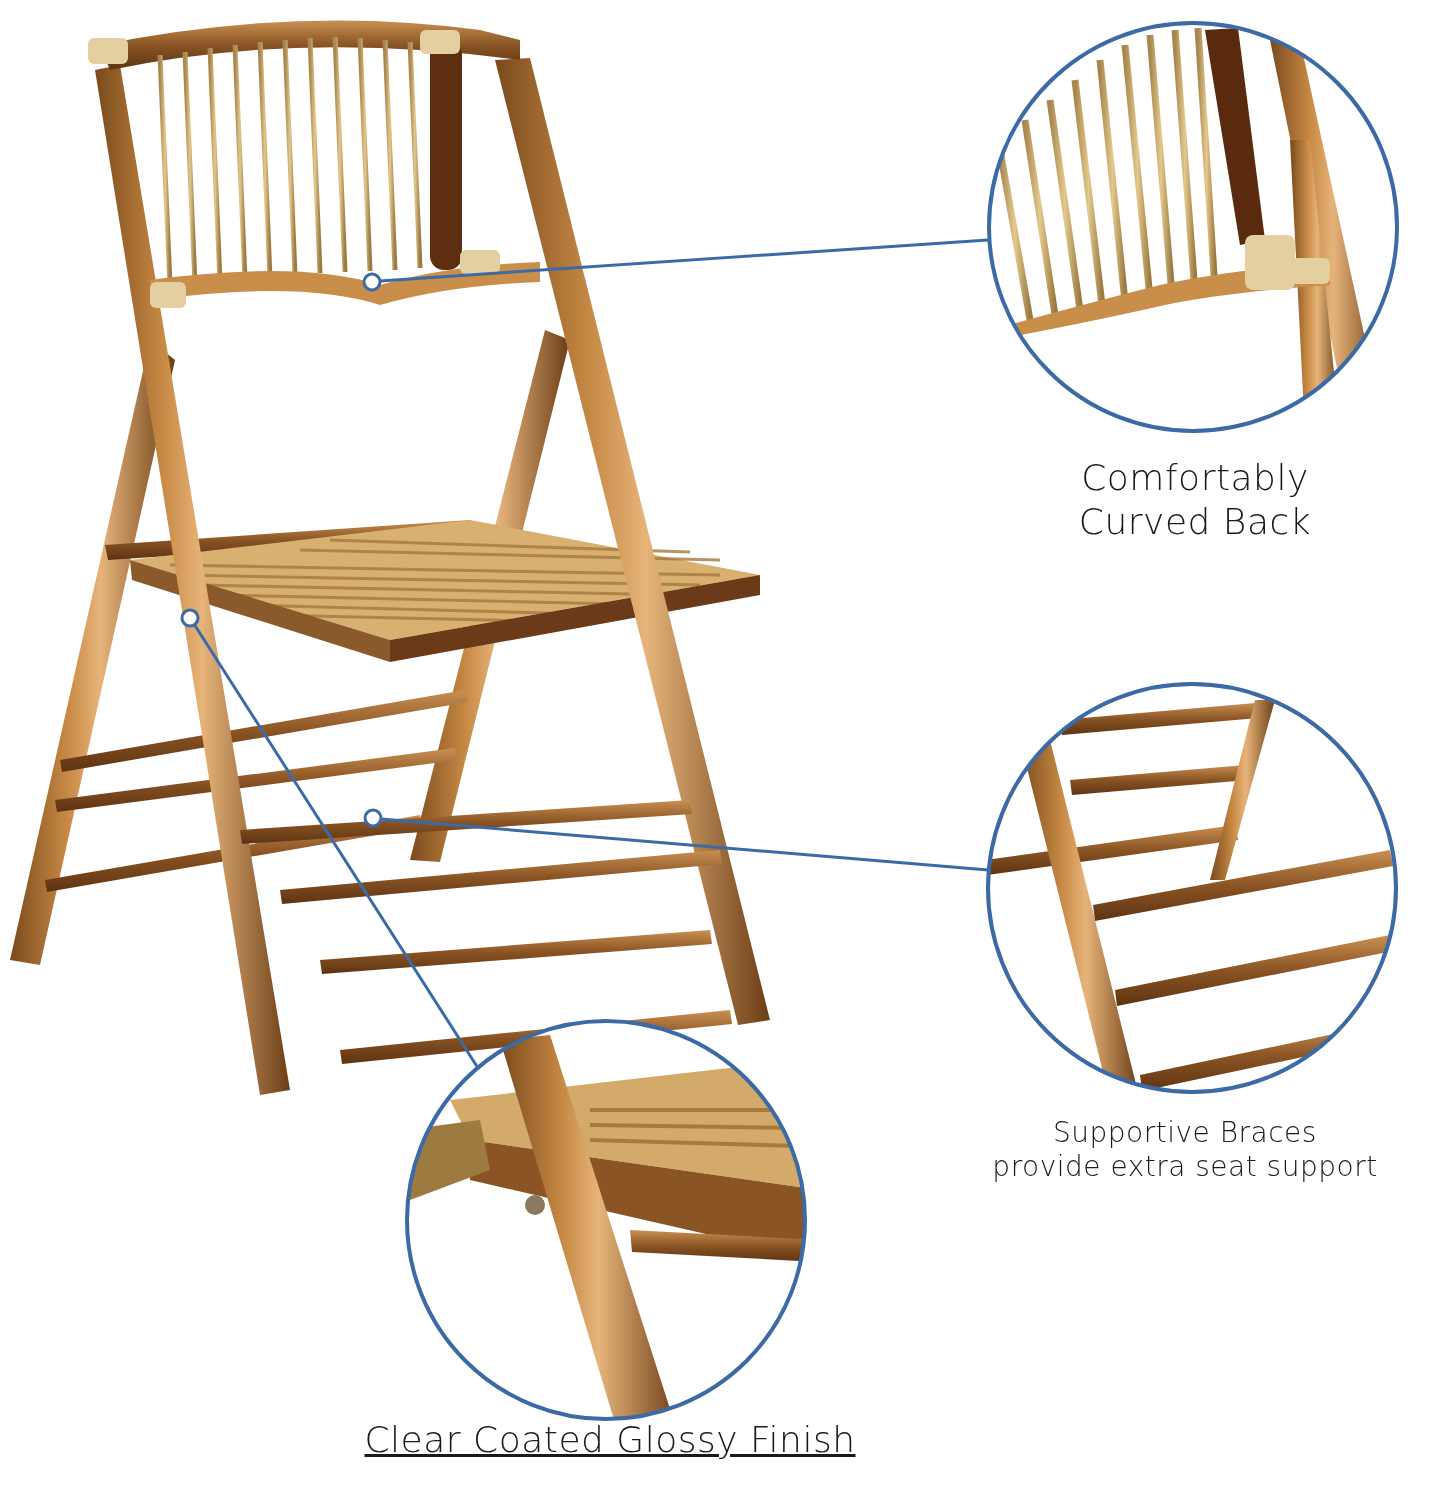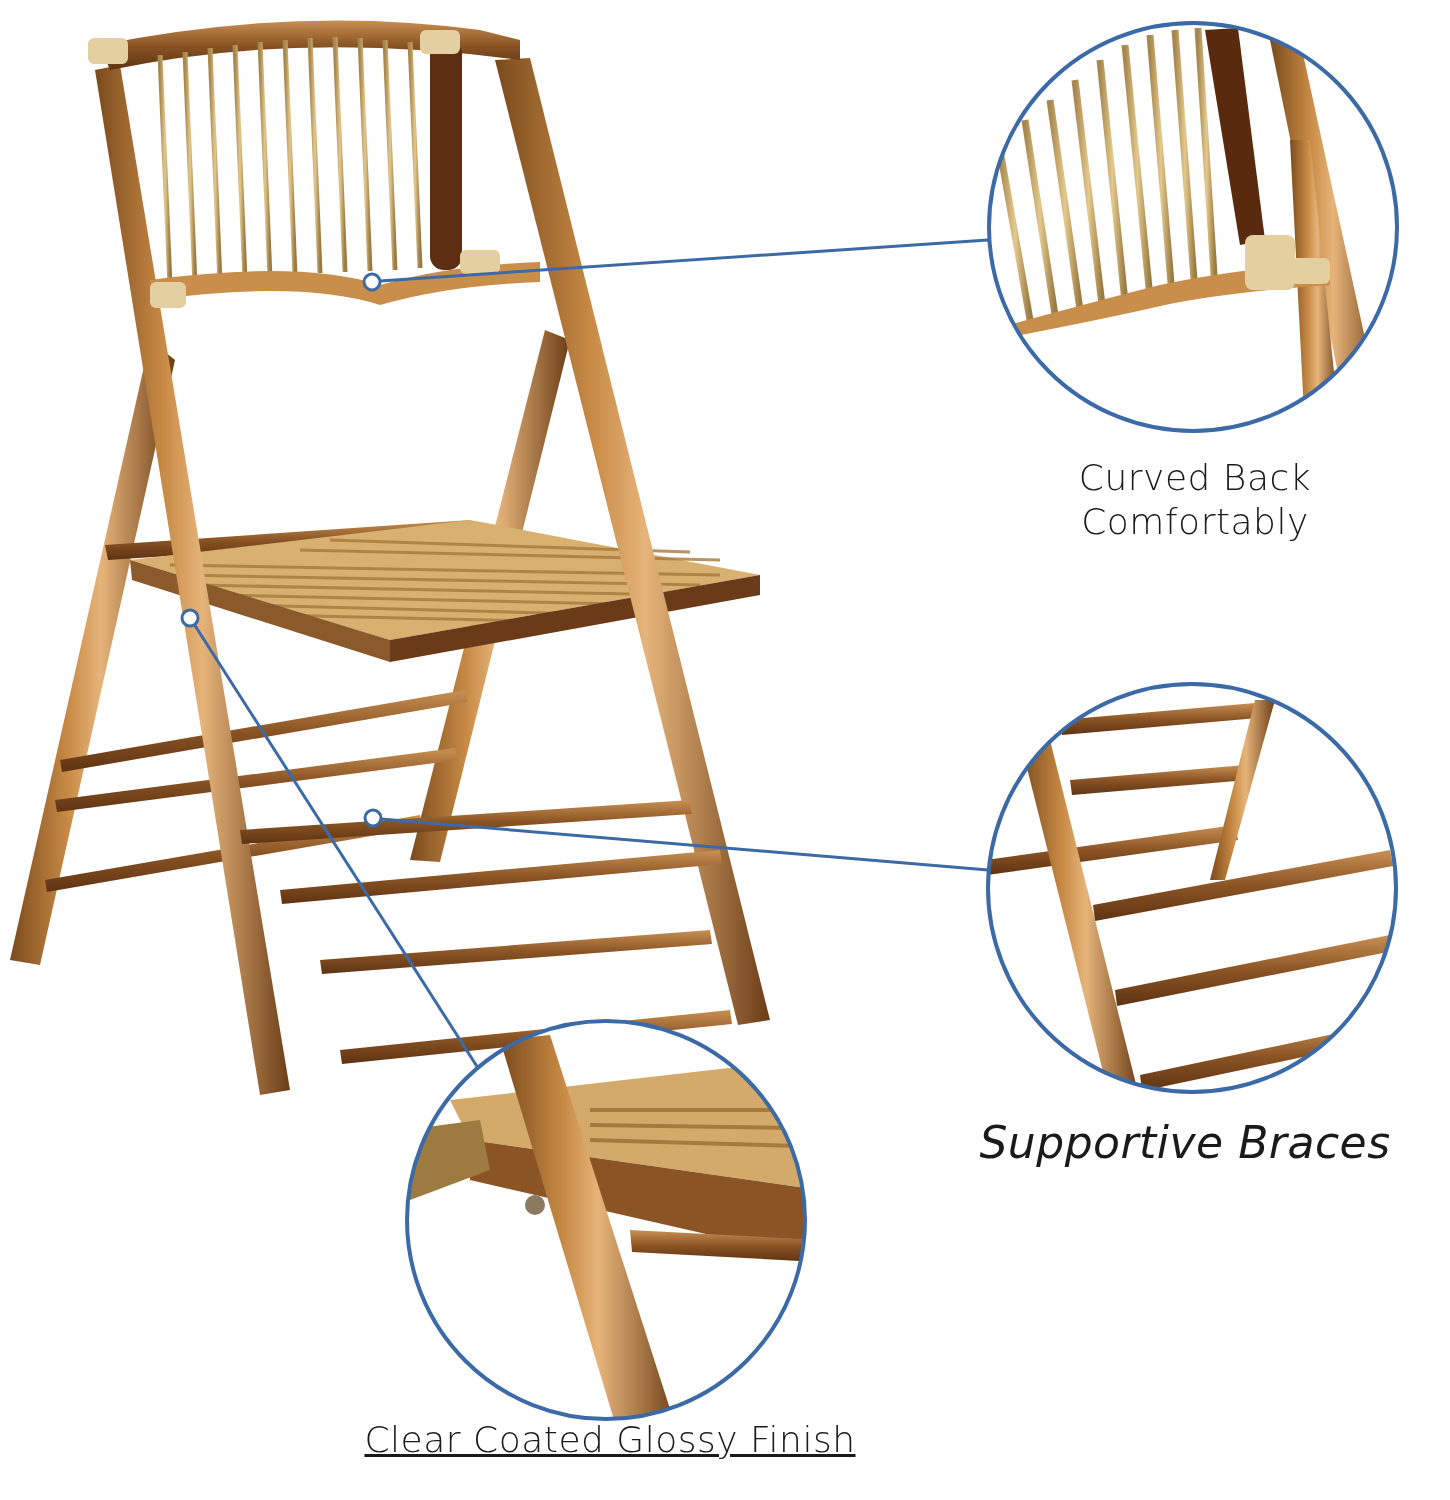--- a/index.html
+++ b/index.html
@@ -2,21 +2,21 @@
 <html><head>
 <meta charset="utf-8">
 <style>
   html, body { margin:0; padding:0; background:#ffffff; }
   body { width:1450px; height:1500px; position:relative; overflow:hidden;
          font-family:"DejaVu Sans","Liberation Sans",sans-serif; }
   .canvas { position:absolute; left:0; top:0; width:1450px; height:1500px; }
   .caption { position:absolute; color:#1a1a1a; text-align:center; font-weight:300;
              letter-spacing:0.5px; line-height:1.22; }
   .cap-back { left:1010px; top:456px; width:370px; font-size:36px; }
-  .cap-braces { left:920px; top:1116px; width:530px; font-size:44px;font-style:italic; }
+  .cap-braces { left:920px; top:1116px; width:530px; font-size:28px; }
   .cap-finish { left:330px; top:1418px; width:560px; font-size:36px;text-decoration:underline; }
   .caption span { display:block; }
 </style>
 </head>
 <body>
 
 <svg class="canvas" viewBox="0 0 1450 1500" xmlns="http://www.w3.org/2000/svg">
   <defs>
     <linearGradient id="bam" x1="0" x2="1" y1="0" y2="0">
       <stop offset="0" stop-color="#7a4a1c"></stop>
@@ -164,23 +164,24 @@
   </g>
 
   <g>
     <circle cx="372" cy="282" r="8" fill="#ffffff" stroke="#3b6aa6" stroke-width="3"></circle>
     <circle cx="190" cy="618" r="8" fill="#ffffff" stroke="#3b6aa6" stroke-width="3"></circle>
     <circle cx="373" cy="818" r="8" fill="#ffffff" stroke="#3b6aa6" stroke-width="3"></circle>
   </g>
 </svg>
 
 <div class="caption cap-back">
+  <span>Comfortably</span>
   <span>Curved Back</span>
-  <span>Comfortably</span>
 </div>
 
 <div class="caption cap-braces">
   <span>Supportive Braces</span>
+  <span>provide extra seat support</span>
 </div>
 
 <div class="caption cap-finish">
   <span>Clear Coated Glossy Finish</span>
 </div>
 
 </body></html>

